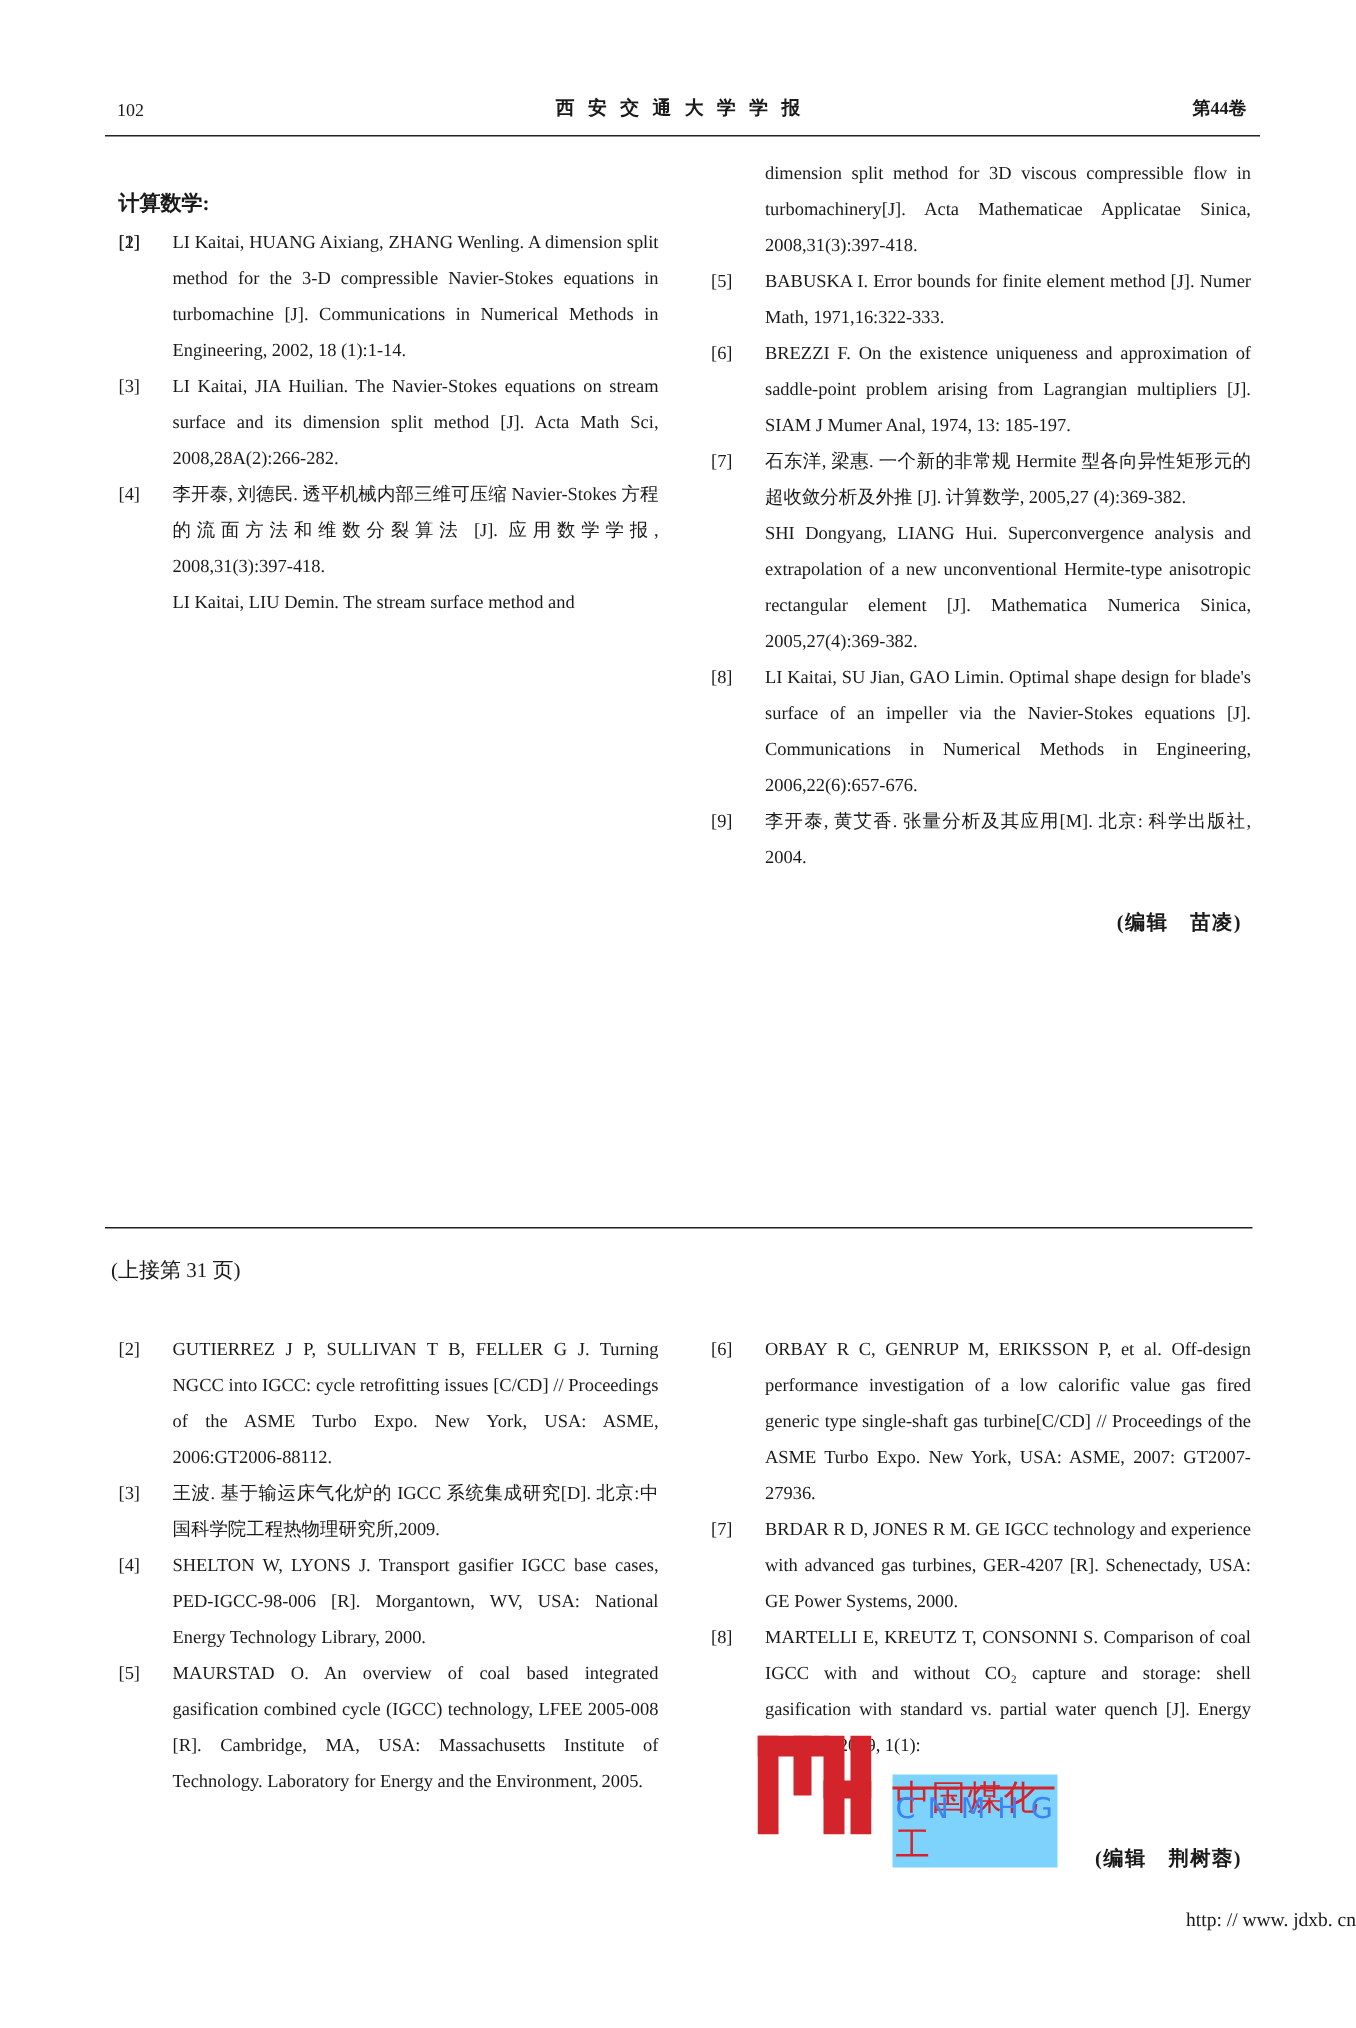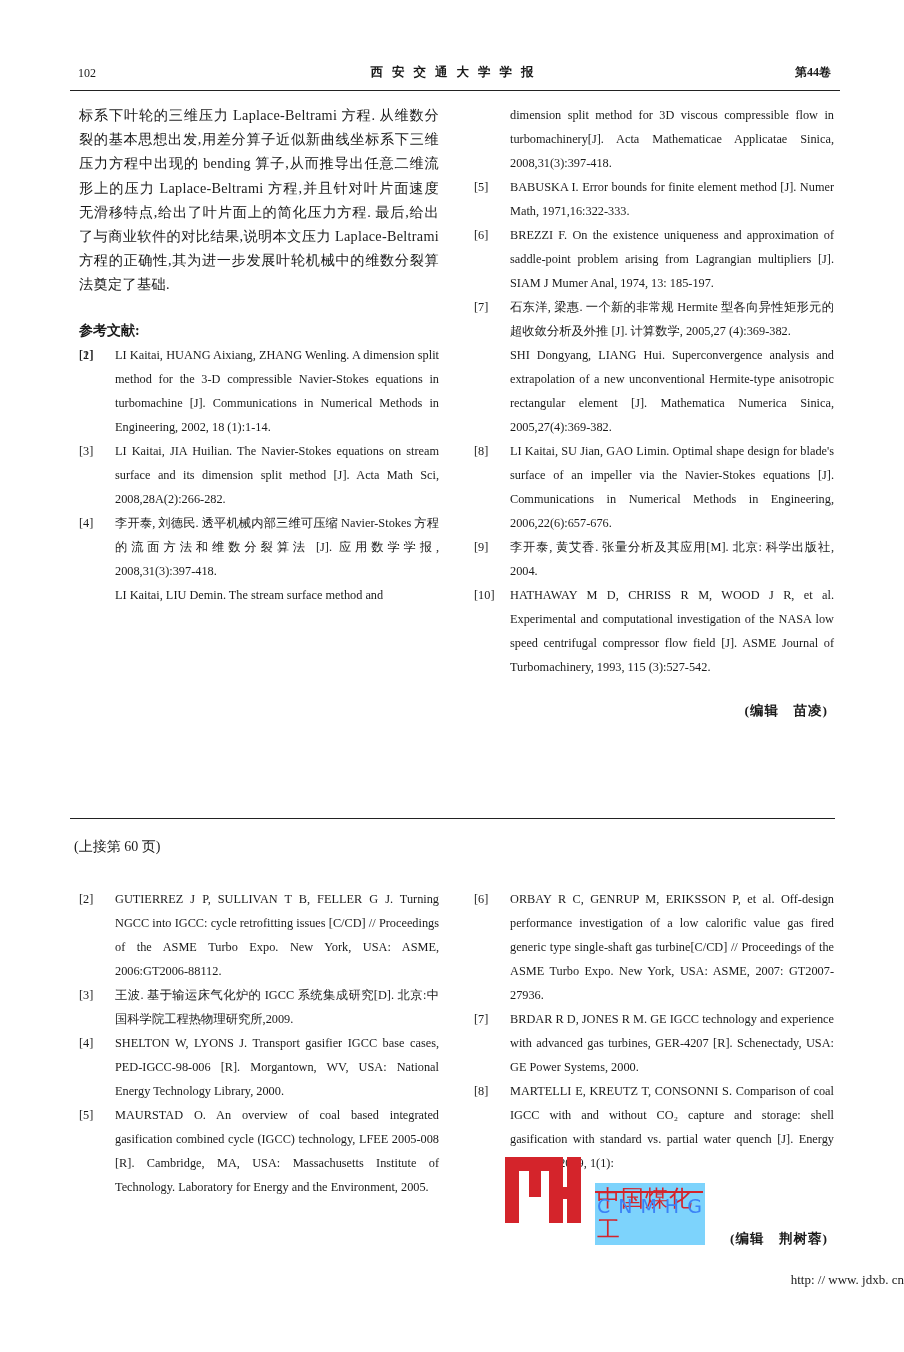--- a/index.html
+++ b/index.html
@@ -42,22 +42,21 @@
 <body>
 
 <div class="header">
   <span class="pg">102</span>
   <span class="journal">西安交通大学学报</span>
   <span class="vol">第44卷</span>
 </div>
 <div class="rule rule-top"></div>
 
 <div class="col col-l" style="top:103px;">
-  <div class="zh-para">标系下叶轮的三维压力 Laplace-Beltrami 方程. 从维数分裂的基本思想出发,用差分算子近似新曲线坐标系下三维压力方程中出现的 bending 算子,从而推导出任意二维流形上的压力 Laplace-Beltrami 方程,并且针对叶片面速度无滑移特点,给出了叶片面上的简化压力方程. 最后,给出了与商业软件的对比结果,说明本文压力 Laplace-Beltrami 方程的正确性,其为进一步发展叶轮机械中的维数分裂算法奠定了基础.</div>
-  <div class="refs-title">参考文献:</div>
+  <div class="refs-title">计算数学:</div>
   <div class="ref">
     <span class="num">[1]</span>
   </div>
   <div class="ref">
     <span class="num">[2]</span>
     <span class="cont">LI Kaitai, HUANG Aixiang, ZHANG Wenling. A dimension split method for the 3-D compressible Navier-Stokes equations in turbomachine [J]. Communications in Numerical Methods in Engineering, 2002, 18 (1):1-14.</span>
   </div>
   <div class="ref">
     <span class="num">[3]</span>
     <span class="cont">LI Kaitai, JIA Huilian. The Navier-Stokes equations on stream surface and its dimension split method [J]. Acta Math Sci, 2008,28A(2):266-282.</span>
@@ -87,30 +86,26 @@
     <span class="cont">SHI Dongyang, LIANG Hui. Superconvergence analysis and extrapolation of a new unconventional Hermite-type anisotropic rectangular element [J]. Mathematica Numerica Sinica, 2005,27(4):369-382.</span>
   </div>
   <div class="ref">
     <span class="num">[8]</span>
     <span class="cont">LI Kaitai, SU Jian, GAO Limin. Optimal shape design for blade's surface of an impeller via the Navier-Stokes equations [J]. Communications in Numerical Methods in Engineering, 2006,22(6):657-676.</span>
   </div>
   <div class="ref">
     <span class="num">[9]</span>
     <span class="cont">李开泰, 黄艾香. 张量分析及其应用[M]. 北京: 科学出版社, 2004.</span>
   </div>
-  <div class="ref">
-    <span class="num">[10]</span>
-    <span class="cont">HATHAWAY M D, CHRISS R M, WOOD J R, et al. Experimental and computational investigation of the NASA low speed centrifugal compressor flow field [J]. ASME Journal of Turbomachinery, 1993, 115 (3):527-542.</span>
-  </div>
   <div class="editor" style="margin-top:20px;">(编辑　苗凌)</div>
 </div>
 
 <div class="rule rule-mid"></div>
 
-<div class="sec-cont">(上接第 60 页)</div>
+<div class="sec-cont">(上接第 31 页)</div>
 
 <div class="col col-l" style="top:887px;">
   <div class="ref">
     <span class="num">[2]</span>
     <span class="cont">GUTIERREZ J P, SULLIVAN T B, FELLER G J. Turning NGCC into IGCC: cycle retrofitting issues [C/CD] // Proceedings of the ASME Turbo Expo. New York, USA: ASME, 2006:GT2006-88112.</span>
   </div>
   <div class="ref">
     <span class="num">[3]</span>
     <span class="cont">王波. 基于输运床气化炉的 IGCC 系统集成研究[D]. 北京:中国科学院工程热物理研究所,2009.</span>
   </div>

